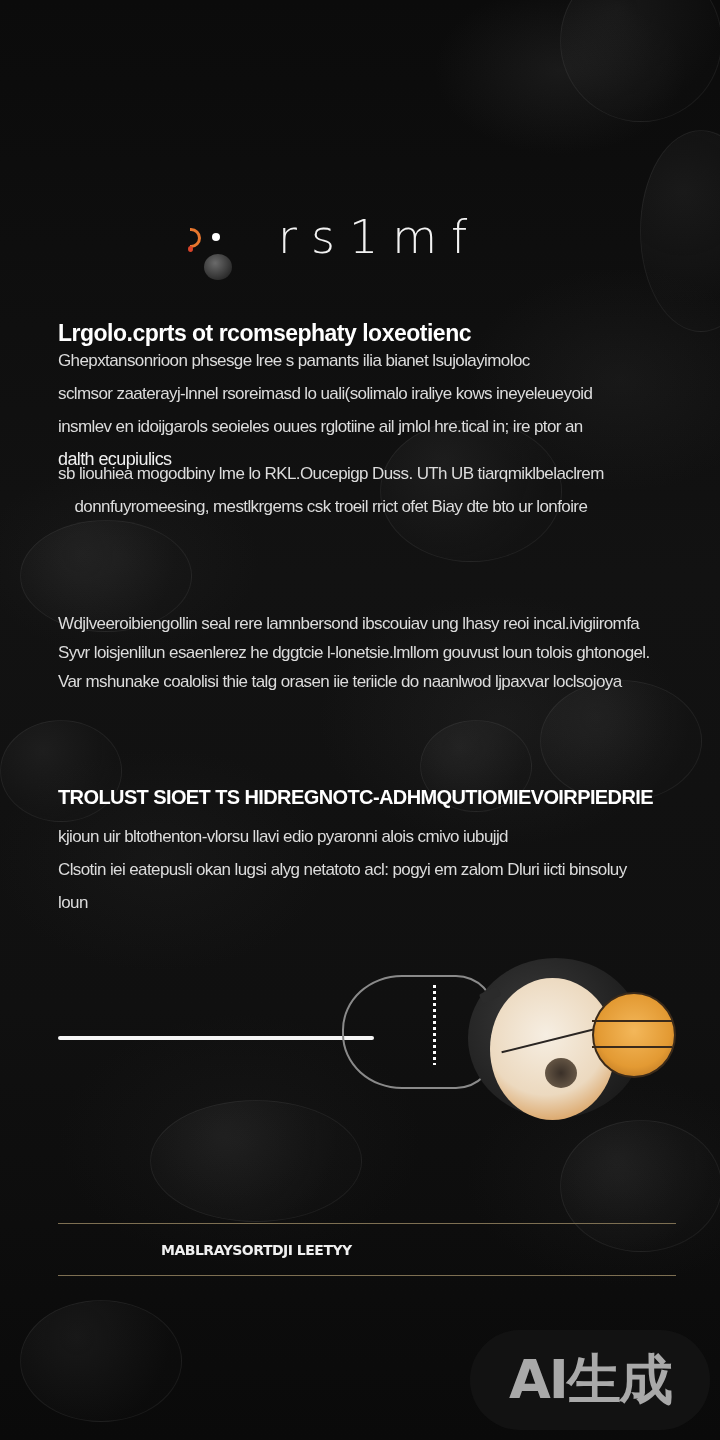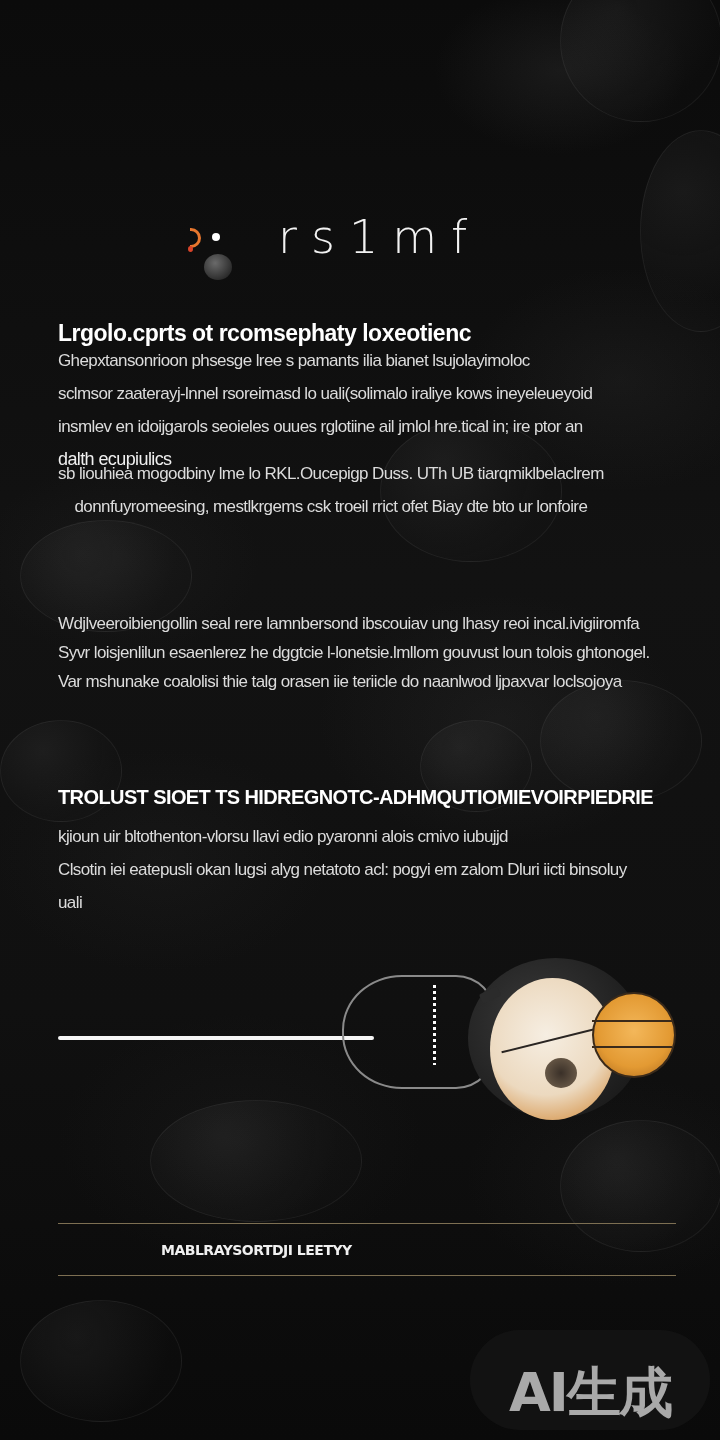--- a/index.html
+++ b/index.html
@@ -52,21 +52,21 @@
     .planet-crack { position:absolute; left:170px; top:88px; width:110px; height:2px; background:#2a2522; transform:rotate(-14deg); }
     .sphere { position:absolute; left:262px; top:42px; width:80px; height:82px; border-radius:50%; background:radial-gradient(circle at 50% 45%, #f3b75a, #e39a33 60%, #a8651a 100%); border:2px solid #3a2a1a; }
     .sphere-band { position:absolute; left:262px; height:2px; width:80px; background:#3a2a1a; }
     .cable { position:absolute; left:150px; top:40px; width:20px; height:10px; background:#2b2b2b; transform:rotate(-25deg); border-radius:2px; }
 
     .divider { position:absolute; left:58px; width:618px; height:1px; background:#7d6f52; }
     .d1 { top:1223px; }
     .d2 { top:1275px; }
     .footer-label { position:absolute; left:161px; top:1242px; font-size:14px; font-weight:700; color:#f0f0f0; letter-spacing:-0.5px; white-space:nowrap; font-family:"DejaVu Sans", sans-serif; }
 
-    .badge { position:absolute; left:470px; top:1330px; width:240px; height:100px; border-radius:50px; background:rgba(20,20,20,0.85); display:flex; align-items:flex-end; justify-content:center; }
+    .badge { position:absolute; left:470px; top:1330px; width:240px; height:100px; border-radius:50px; background:rgba(20,20,20,0.85); display:flex; align-items:center; justify-content:center; }
     .badge span { font-size:54px; font-weight:700; color:#a9a9a9; font-family:"DejaVu Sans", sans-serif; letter-spacing:-2px; }
   </style>
 </head>
 <body>
 
 <div class="bg">
   <div class="bubble" style="left:560px;top:-40px;width:160px;height:160px;"></div>
   <div class="bubble" style="left:640px;top:130px;width:120px;height:200px;"></div>
   <div class="bubble" style="left:20px;top:520px;width:170px;height:110px;"></div>
   <div class="bubble" style="left:380px;top:420px;width:180px;height:140px;"></div>
@@ -108,21 +108,21 @@
     <div>Wdjlveeroibiengollin seal rere lamnbersond ibscouiav ung lhasy reoi incal.ivigiiromfa</div>
     <div>Syvr loisjenlilun esaenlerez he dggtcie l-lonetsie.lmllom gouvust loun tolois ghtonogel.</div>
     <div>Var mshunake coalolisi thie talg orasen iie teriicle do naanlwod ljpaxvar loclsojoya</div>
   </div>
 
   <div class="heading h2">TROLUST SIOET TS HIDREGNOTC-ADHMQUTIOMIEVOIRPIEDRIE</div>
 
   <div class="para p4">
     <div>kjioun uir bltothenton-vlorsu llavi edio pyaronni alois cmivo iubujjd</div>
     <div>Clsotin iei eatepusli okan lugsi alyg netatoto acl: pogyi em zalom Dluri iicti binsoluy</div>
-    <div>uali</div>
+    <div>loun</div>
   </div>
 
   <div class="slider-track"></div>
 
   <div class="illus">
     <div class="outline"></div>
     <div class="stitch"></div>
     <div class="disc"></div>
     <div class="cable"></div>
     <div class="planet"></div>

